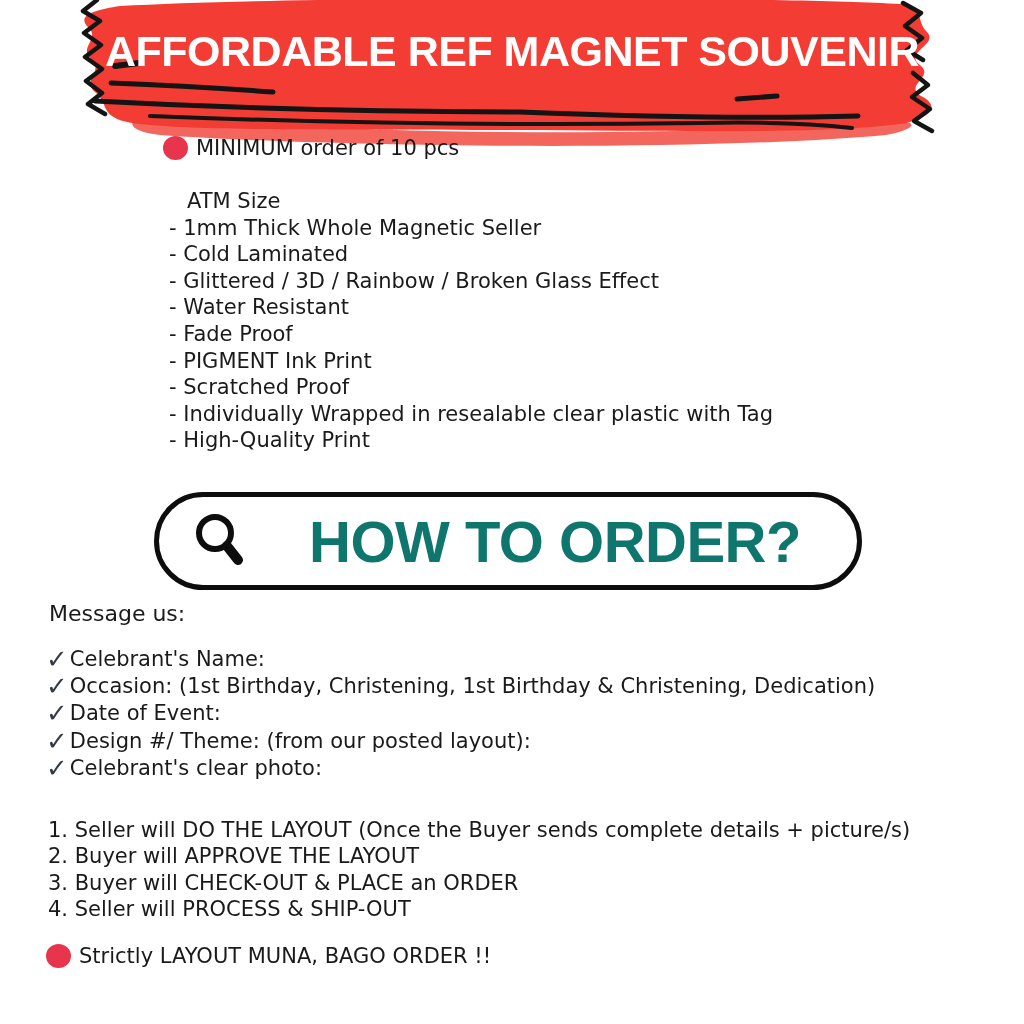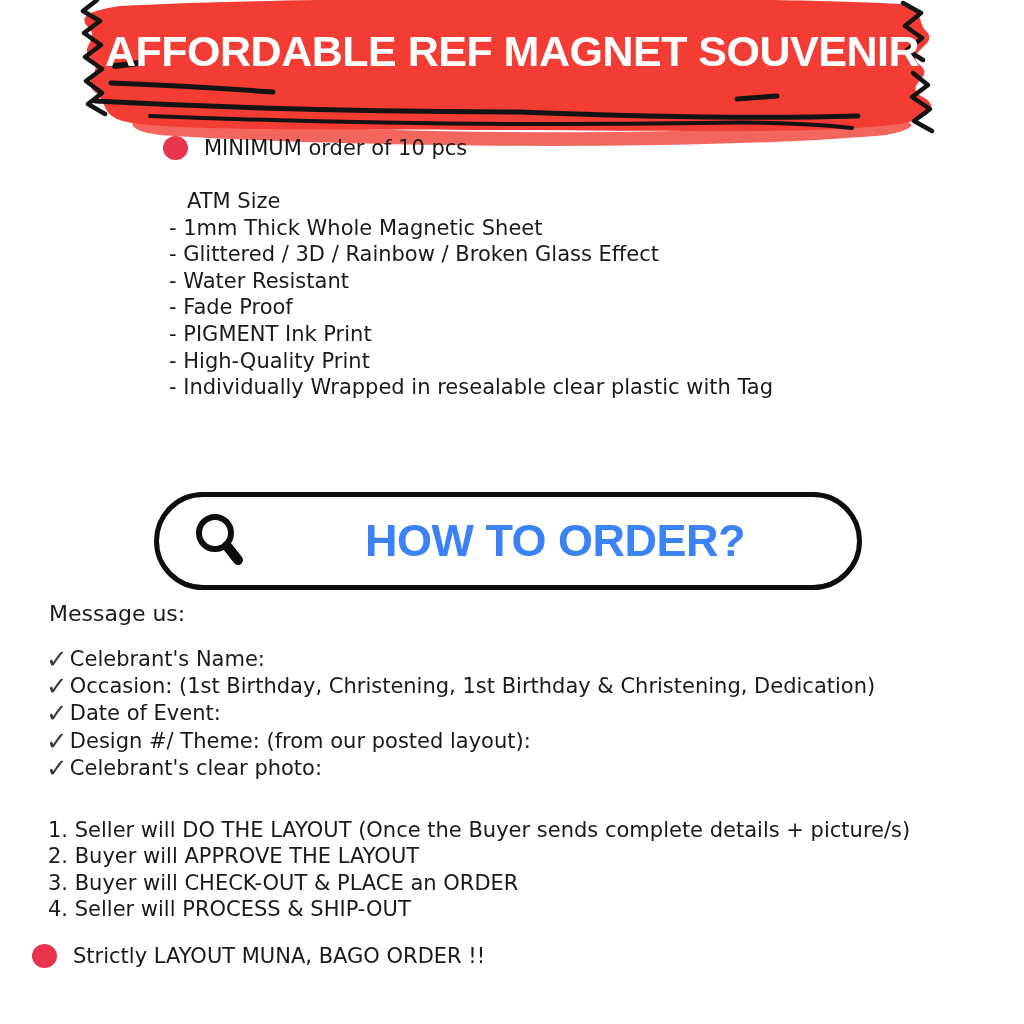--- a/index.html
+++ b/index.html
@@ -26,32 +26,32 @@
     letter-spacing: -0.5px;
     color: #ffffff;
     white-space: nowrap;
   }
 
   
   .bullet-row {
     position: absolute;
     display: flex;
     align-items: center;
-    gap: 16px;
+    gap: 8px;
     font-size: 21px;
     white-space: nowrap;
   }
   .red-dot {
     width: 25px; height: 24px;
     border-radius: 50%;
     background: #e8344c;
     flex: 0 0 auto;
   }
   .min-order { top: 136px; left: 163px; }
-  .footer-note { top: 944px; left: 32px; }
+  .footer-note { top: 944px; left: 46px; }
 
   
   .specs {
     position: absolute;
     top: 188px; left: 169px;
     font-size: 21px;
     line-height: 26.6px;
     white-space: nowrap;
   }
   .specs .heading { padding-left: 6px; margin-left: 12px; }
@@ -66,23 +66,23 @@
     background: #ffffff;
     display: flex;
     align-items: center;
   }
   .order-box .mag { margin-left: 30px; flex: 0 0 auto; }
   .order-title {
     flex: 1;
     text-align: center;
     font-family: "Liberation Sans", sans-serif;
     font-weight: bold;
-    font-size: 45px;
+    font-size: 58px;
     letter-spacing: -0.5px;
-    color: #3b82f6;
+    color: #0f766e;
     white-space: nowrap;
   }
 
   
   .message-heading {
     position: absolute;
     top: 601px; left: 49px;
     font-size: 22px;
   }
   .checklist {
@@ -141,27 +141,29 @@
     <div class="banner-title">AFFORDABLE REF MAGNET SOUVENIR</div>
   </div>
 
   <div class="bullet-row min-order">
     <span class="red-dot"></span>
     <span>MINIMUM order of 10 pcs</span>
   </div>
 
   <div class="specs">
     <div class="heading">ATM Size</div>
-    <div>- 1mm Thick Whole Magnetic Sheet</div>
+    <div>- 1mm Thick Whole Magnetic Seller</div>
+    <div>- Cold Laminated</div>
     <div>- Glittered / 3D / Rainbow / Broken Glass Effect</div>
     <div>- Water Resistant</div>
     <div>- Fade Proof</div>
     <div>- PIGMENT Ink Print</div>
+    <div>- Scratched Proof</div>
+    <div>- Individually Wrapped in resealable clear plastic with Tag</div>
     <div>- High-Quality Print</div>
-    <div>- Individually Wrapped in resealable clear plastic with Tag</div>
   </div>
 
   <div class="order-box">
     <svg class="mag" width="64" height="64" viewBox="0 0 64 64">
       <circle cx="26" cy="24" r="16" fill="none" stroke="#0d0d0d" stroke-width="6"></circle>
       <path d="M38,37 L49,51" stroke="#0d0d0d" stroke-width="10" stroke-linecap="round"></path>
     </svg>
     <div class="order-title">HOW TO ORDER?</div>
   </div>
 

